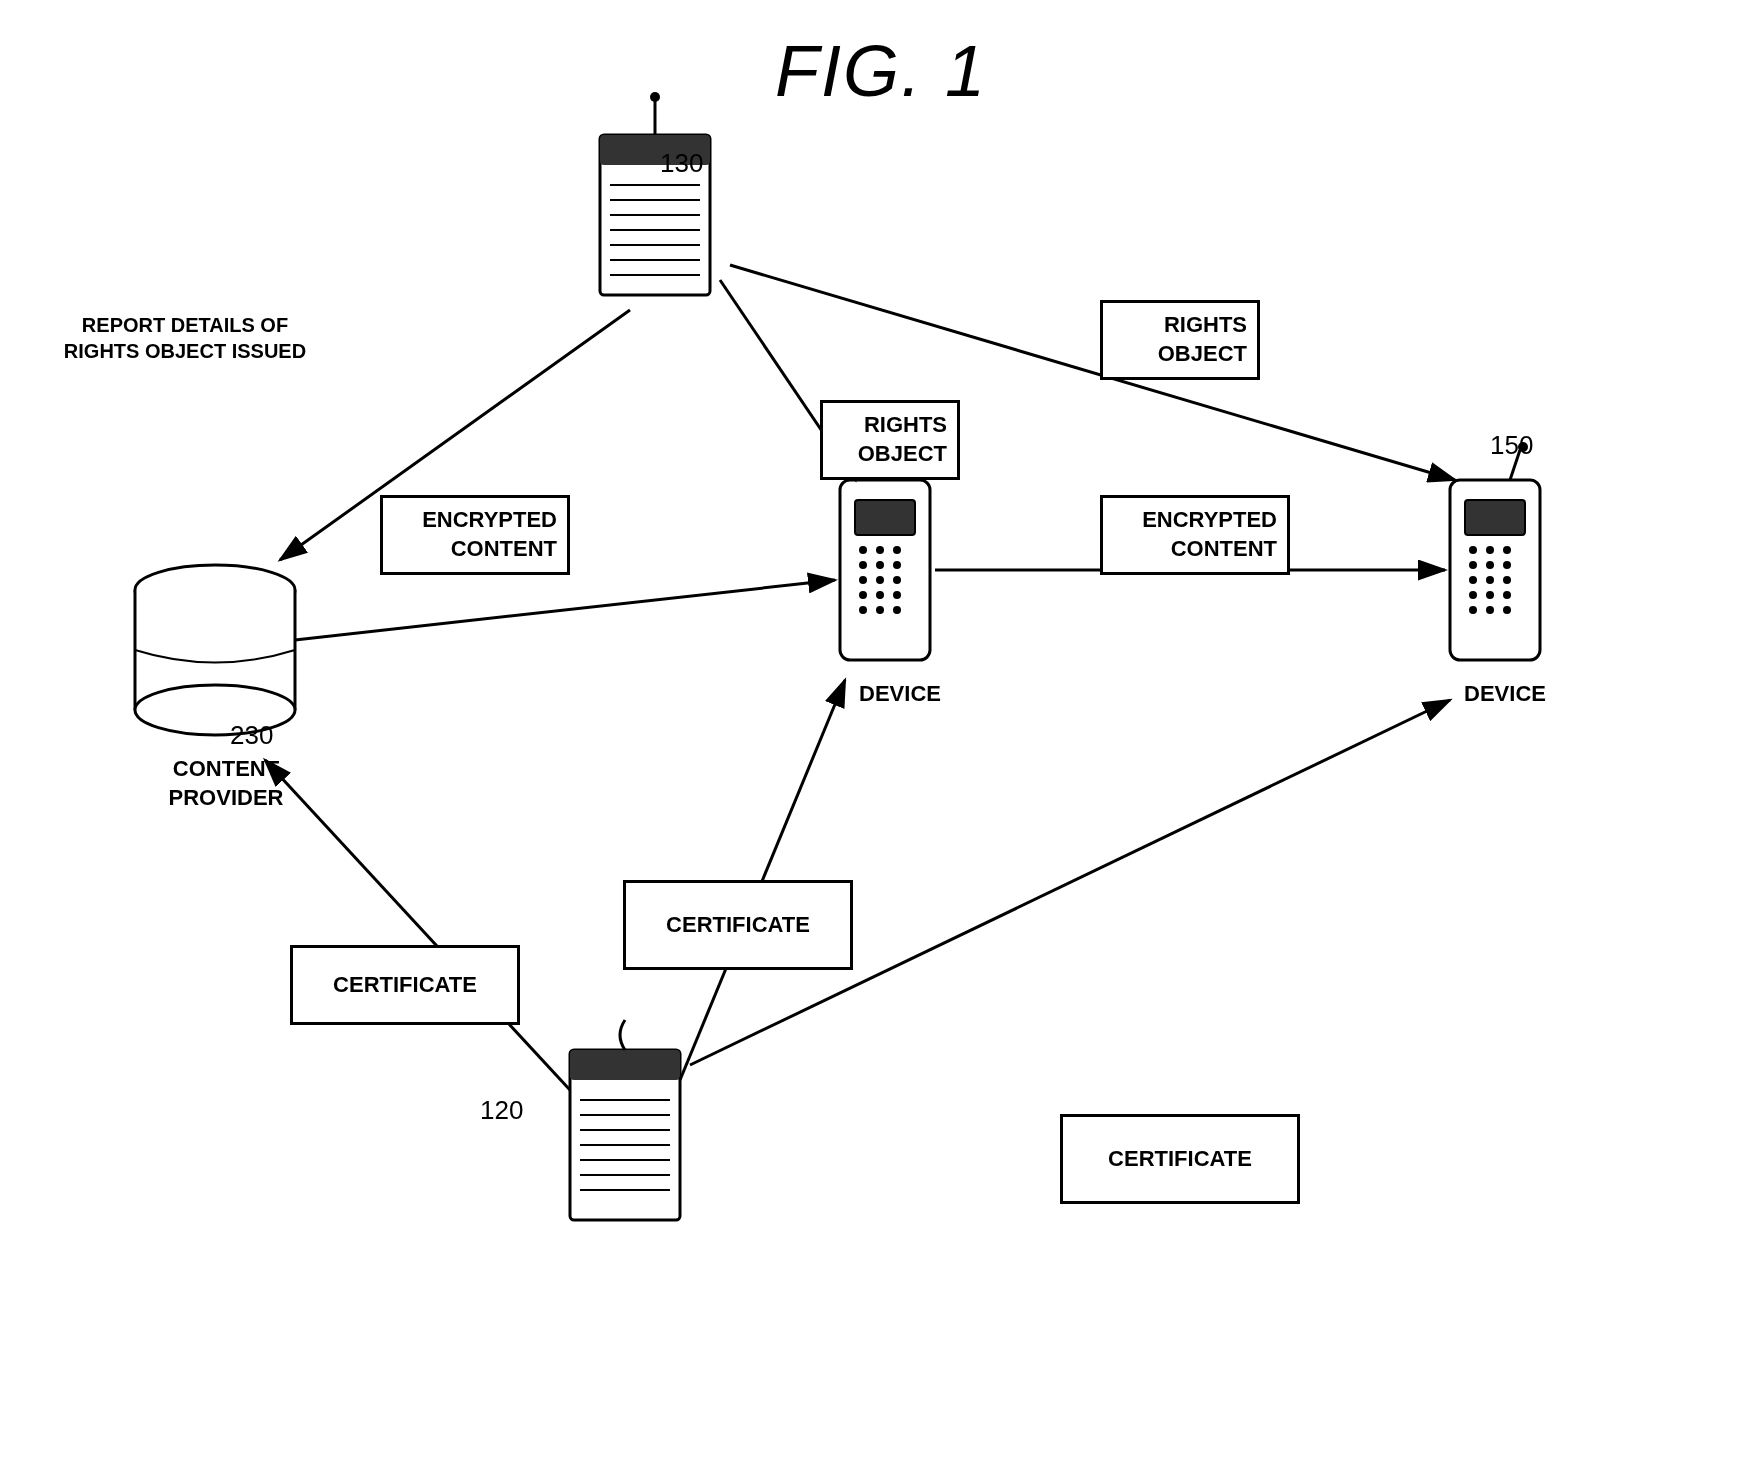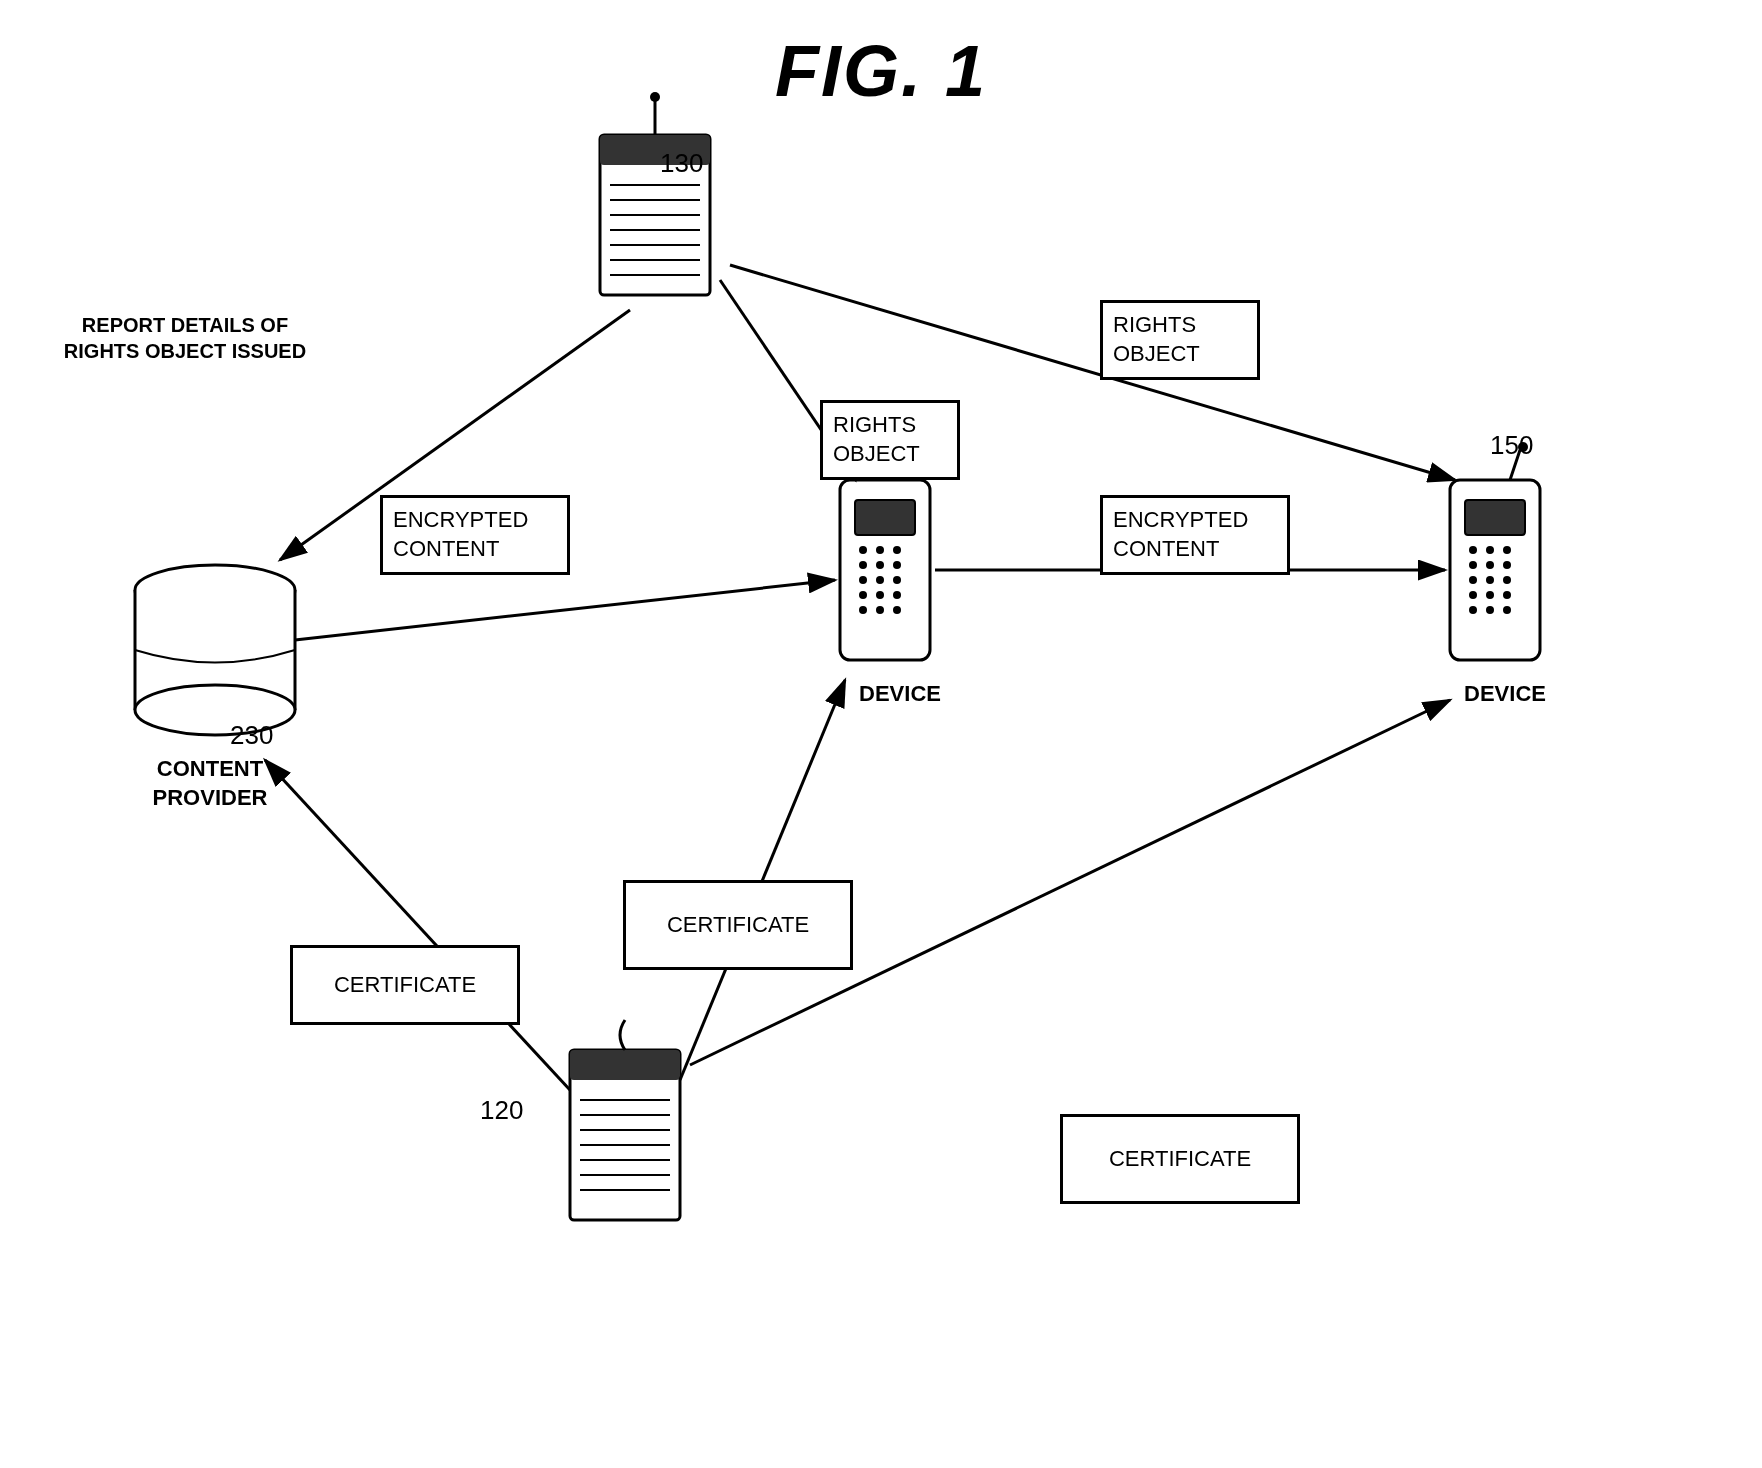--- a/index.html
+++ b/index.html
@@ -15,43 +15,43 @@
       position: relative;
       width: 1762px;
       height: 1468px;
     }
     .fig-title {
       position: absolute;
       top: 30px;
       left: 50%;
       transform: translateX(-50%);
       font-size: 72px;
-      font-weight: bold;
+      font-weight: normal;
       font-style: italic;
       letter-spacing: 2px;
     }
     
     .label {
       position: absolute;
       font-size: 22px;
       font-weight: bold;
       text-align: center;
       line-height: 1.3;
     }
     
     .box {
       position: absolute;
       border: 3px solid #000;
       background: #fff;
       display: flex;
       align-items: center;
       justify-content: center;
-      text-align: left;
+      text-align: right;
       font-size: 22px;
-      font-weight: normal;
+      font-weight: bold;
       line-height: 1.3;
       padding: 2px 10px;
     }
     
     .diagram-svg {
       position: absolute;
       top: 0;
       left: 0;
       width: 1762px;
       height: 1468px;
@@ -178,21 +178,21 @@
 
   </svg>
 
   <div class="fig-title">FIG. 1</div>
 
   <div class="ref-num" style="top:148px; left:660px;">130</div>
 
 
   <div class="ref-num" style="top:720px; left:230px;">230</div>
 
-  <div class="label" style="top:755px; left:110px; width:200px;">CONTENT PROVIDER</div>
+  <div class="label" style="top:755px; left:126px; width:200px;">CONTENT PROVIDER</div>
 
   <div class="ref-num" style="top:450px; left:870px;">110</div>
 
   <div class="label" style="top:680px; left:840px; width:120px;">DEVICE</div>
 
   <div class="ref-num" style="top:430px; left:1490px;">150</div>
 
   <div class="label" style="top:680px; left:1445px; width:120px;">DEVICE</div>
 
   <div class="ref-num" style="top:1095px; left:480px;">120</div>

